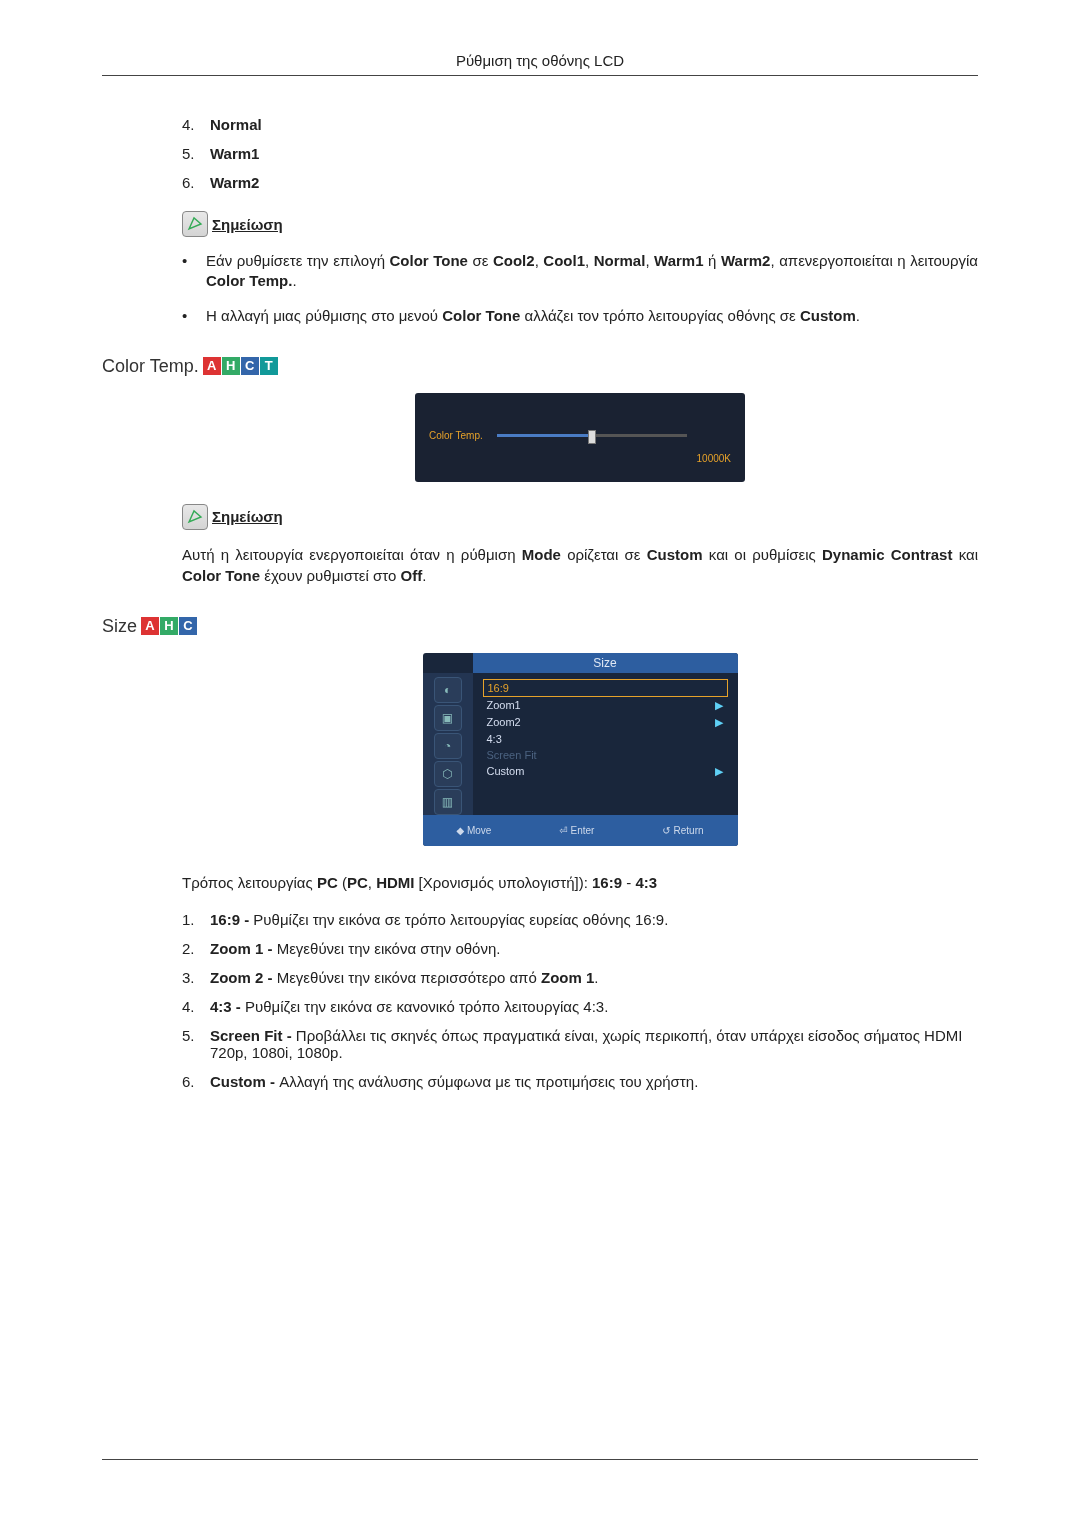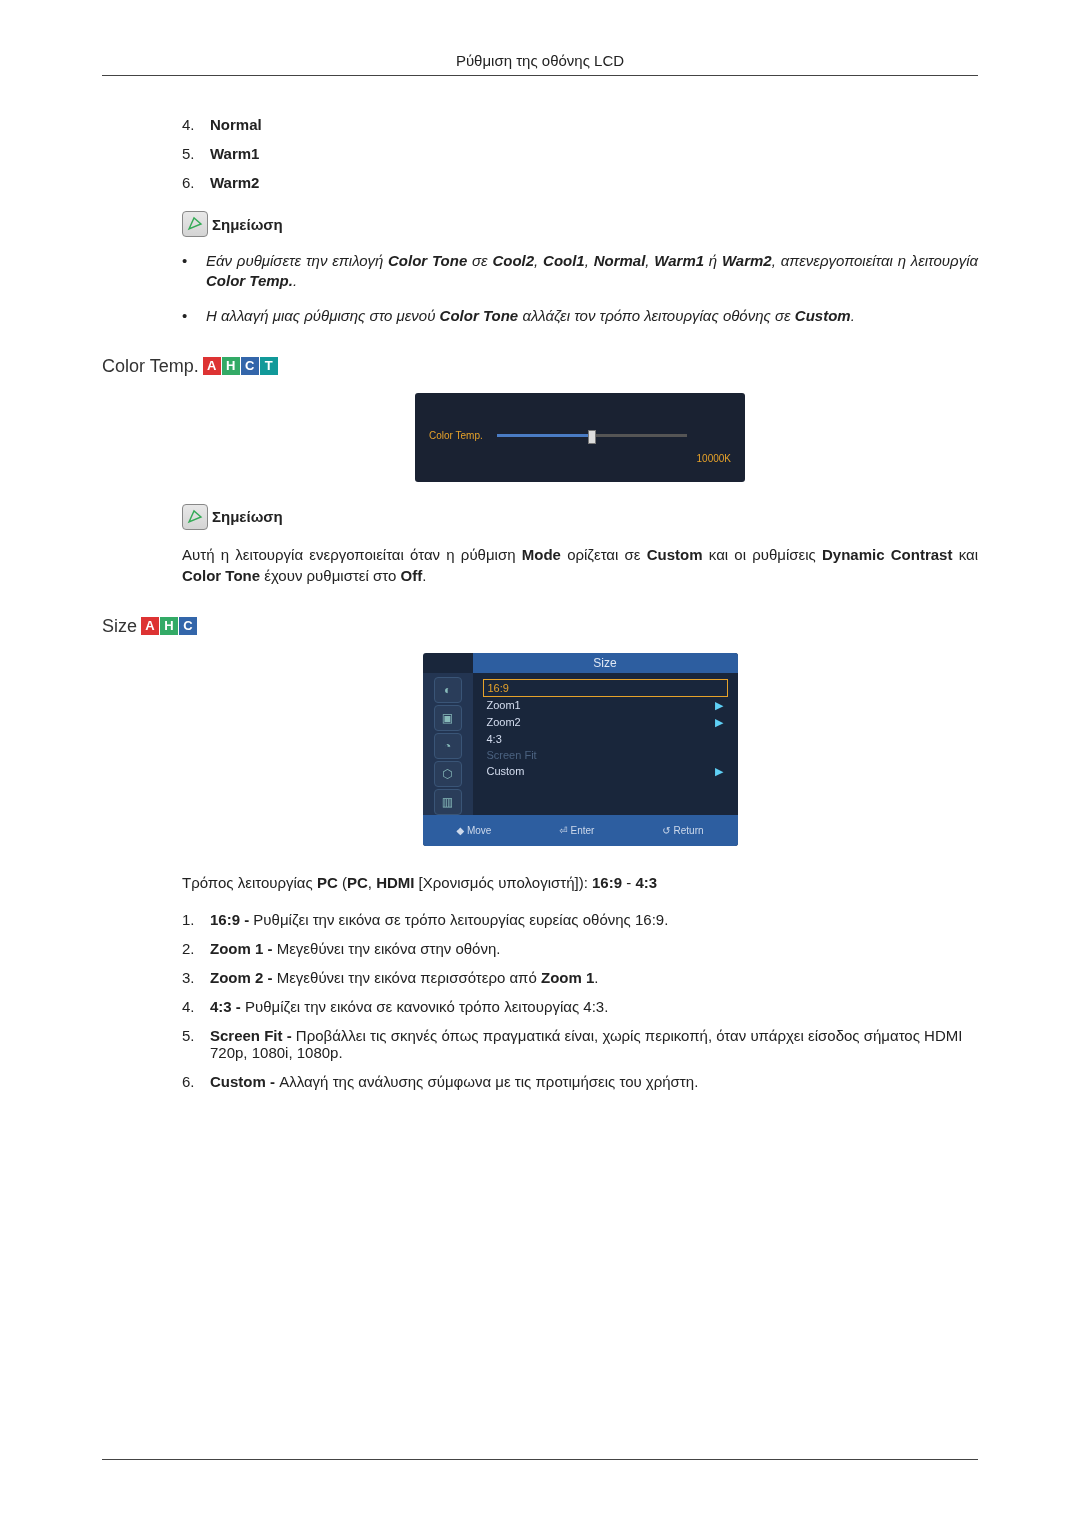--- a/index.html
+++ b/index.html
@@ -52,20 +52,21 @@
     flex-shrink: 0;
   }
   ol.num-list li .txt {
     flex: 1;
   }
   .bold { font-weight: bold; }
   .note-row {
     display: flex;
     align-items: center;
     margin: 18px 0 14px 0;
+    text-decoration: underline;
   }
   .note-icon {
     width: 24px;
     height: 24px;
     border: 1px solid #888;
     border-radius: 4px;
     background: linear-gradient(#e8e8e8, #d4d4d4);
     display: inline-flex;
     align-items: center;
     justify-content: center;
@@ -85,21 +86,21 @@
   ul.bullets li {
     display: flex;
     margin-bottom: 14px;
     line-height: 1.35;
     text-align: justify;
   }
   ul.bullets li .dot {
     width: 24px;
     flex-shrink: 0;
   }
-  ul.bullets li .txt { flex: 1; font-style: italic; }
+  ul.bullets li .txt { flex: 1; }
   .section-title {
     font-size: 18px;
     color: #333;
     margin: 30px 0 16px -80px;
     display: flex;
     align-items: center;
   }
   .section-title .label { margin-right: 4px; }
   .badge {
     display: inline-block;

